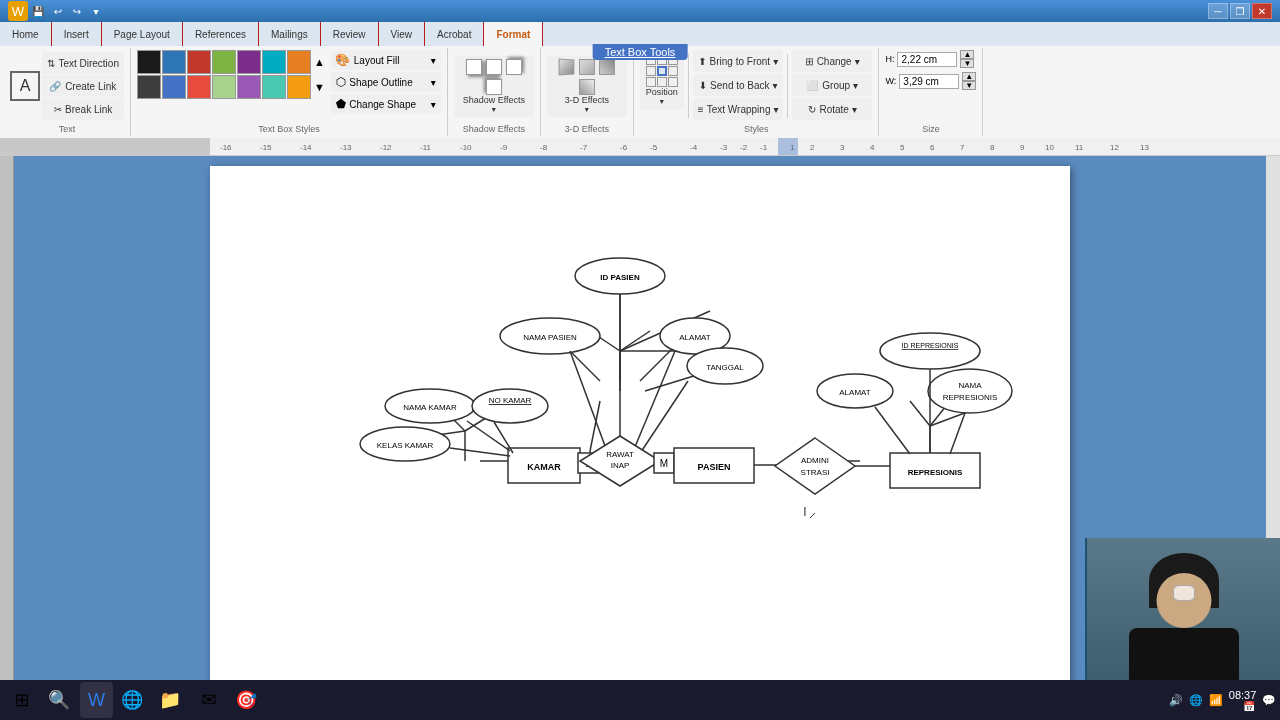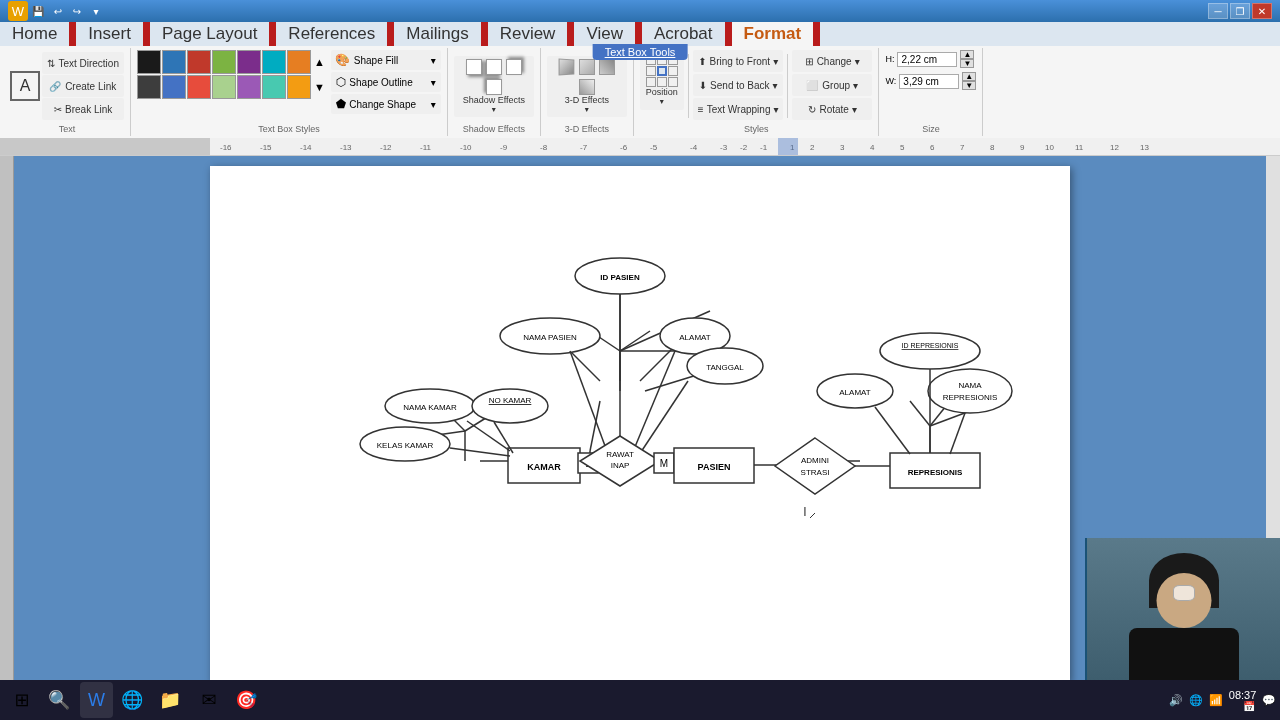--- a/index.html
+++ b/index.html
@@ -19,25 +19,25 @@
     .title-bar-left { display: flex; align-items: center; gap: 6px; }
     .title-bar-center { flex: 1; text-align: center; font-size: 12px; }
     .title-bar-right { display: flex; gap: 2px; }
     .title-btn { width: 20px; height: 16px; background: rgba(255,255,255,0.2); border: 1px solid rgba(255,255,255,0.3); color: white; font-size: 10px; cursor: pointer; display: flex; align-items: center; justify-content: center; }
     .title-btn.close { background: #c0392b; }
     .quick-access { display: flex; gap: 3px; align-items: center; }
     .qa-btn { width: 16px; height: 16px; background: transparent; border: none; color: white; font-size: 10px; cursor: pointer; display: flex; align-items: center; justify-content: center; }
     .ribbon-tabs { display: flex; background: #dce6f0; height: 24px; }
     .ribbon-tab {
       padding: 0 12px;
-      font-size: 17px;
+      font-size: 10px;
       cursor: pointer;
       display: flex;
       align-items: center;
-      border-right: 7px solid #b91c1c;
+      border-right: 1px solid #b91c1c;
       color: #333;
     }
     .ribbon-tab.active { background: #f5f5f5; border-bottom: none; font-weight: bold; color: #c55a11; }
     .ribbon-content { display: flex; align-items: stretch; padding: 2px 4px; background: #f5f5f5; min-height: 88px; }
     .ribbon-group { display: flex; flex-direction: column; padding: 2px 6px; border-right: 1px solid #ccc; min-width: 60px; }
     .ribbon-group-label { font-size: 9px; color: #666; text-align: center; margin-top: auto; padding-top: 2px; }
     .ribbon-group-content { display: flex; gap: 2px; align-items: center; flex: 1; }
     .ribbon-group-content.vertical { flex-direction: column; align-items: flex-start; }
 
     .ribbon-btn {
@@ -302,21 +302,21 @@
           <div class="swatch" style="background:#9b59b6;"></div>
           <div class="swatch" style="background:#48c9b0;"></div>
           <div class="swatch" style="background:#f39c12;"></div>
           <div style="display:flex;flex-direction:column;justify-content:center;cursor:pointer;padding:0 2px;">▼</div>
         </div>
       </div>
 
       <div style="display:flex;flex-direction:column;gap:2px;">
         <button class="shape-fill-btn">
           <span style="font-size:12px;">🎨</span>
-          <span>Shape Fill</span>
+          <span>Layout Fill</span>
           <span style="margin-left:auto;">▾</span>
         </button>
         <button class="shape-fill-btn">
           <span style="font-size:12px;">⬡</span>
           <span>Shape Outline</span>
           <span style="margin-left:auto;">▾</span>
         </button>
         <button class="shape-fill-btn">
           <span style="font-size:12px;">⬟</span>
           <span>Change Shape</span>

